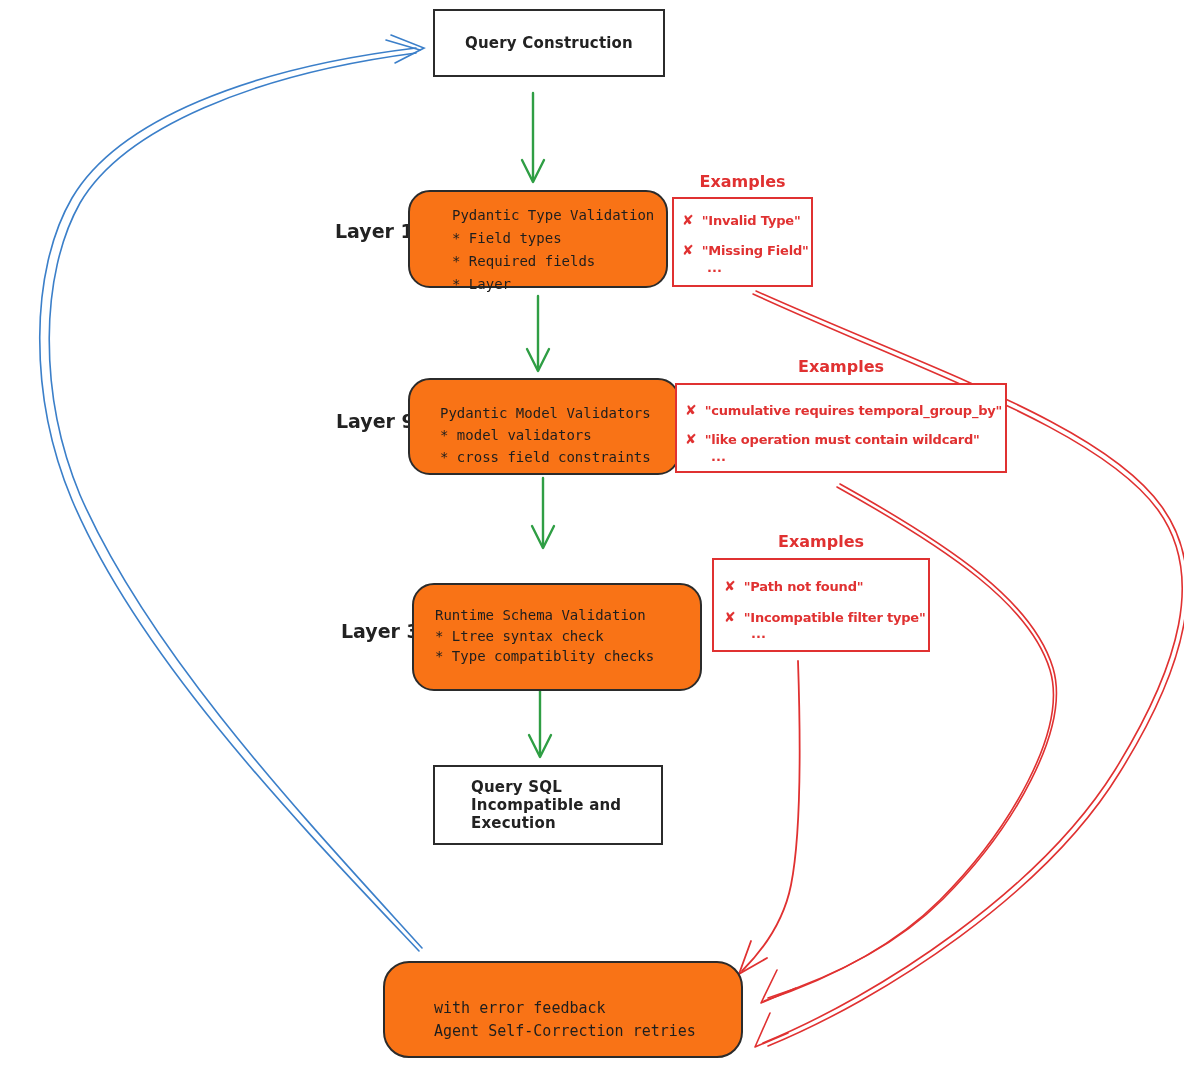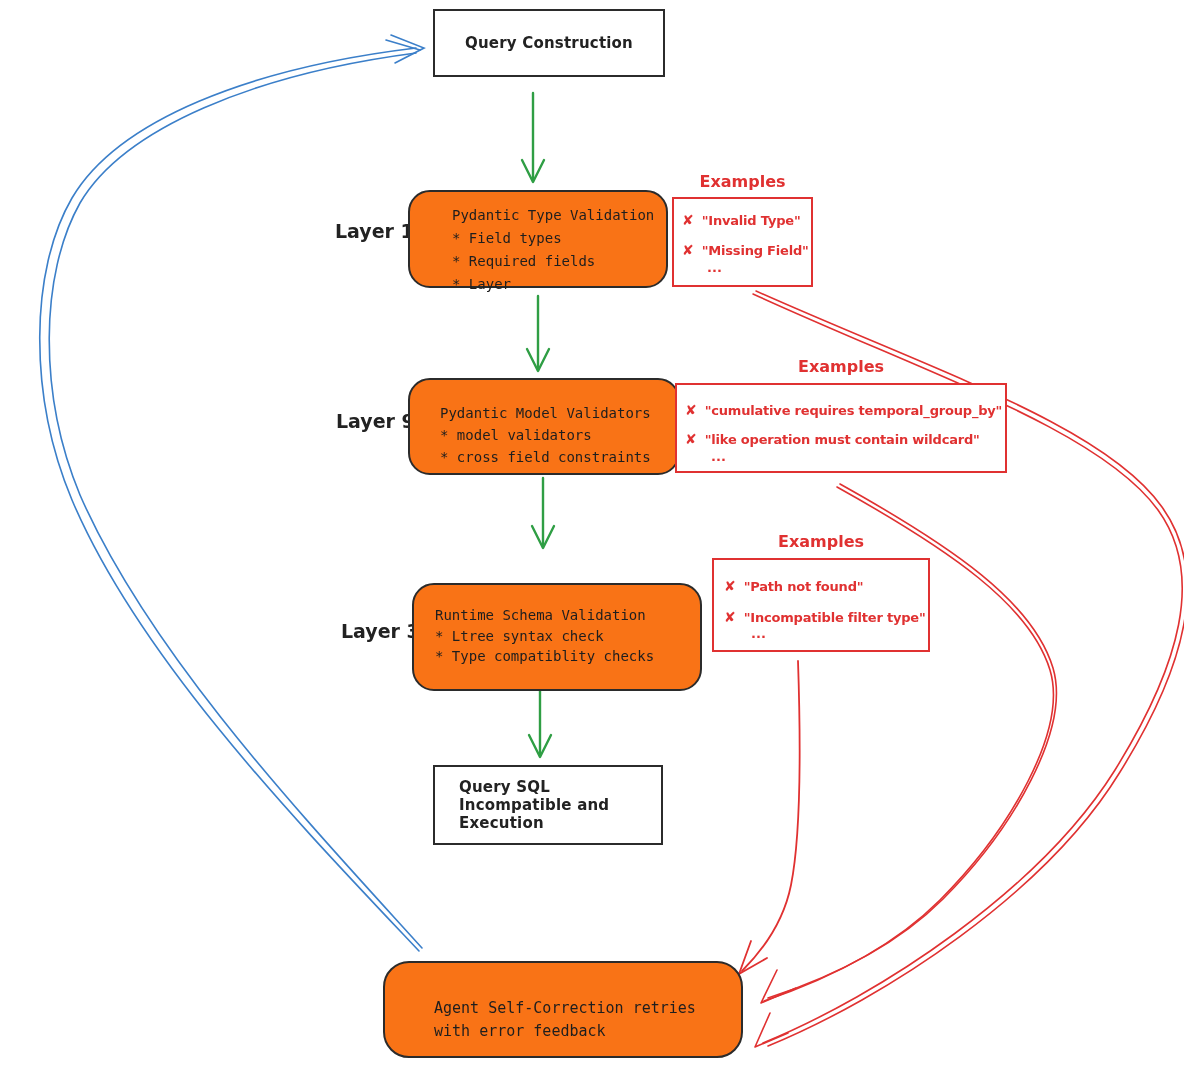--- a/index.html
+++ b/index.html
@@ -163,25 +163,25 @@
       <span class="ex-x">✘</span>
       <span class="ex-text">"Path not found"</span>
     </div>
     <div class="ex-row" style="margin-bottom:3px;">
       <span class="ex-x">✘</span>
       <span class="ex-text">"Incompatible filter type"</span>
     </div>
     <div class="ex-more" style="margin-left:27px;">...</div>
   </div>
 
-  <div class="rect-box" style="left:433px;top:765px;width:230px;height:80px;padding-left:24px;">
+  <div class="rect-box" style="left:433px;top:765px;width:230px;height:80px;padding-left:36px;">
     <div>
       <div class="rect-title">Query SQL</div>
       <div class="rect-title">Incompatible and Execution</div>
     </div>
   </div>
 
   <div class="round-box" style="left:383px;top:961px;width:360px;height:97px;padding:34px 0 0 49px;line-height:23px;font-size:15px;border-radius:26px;">
+    <div class="ln mono-line">with error feedback</div>
     <div class="ln mono-line">Agent Self-Correction retries</div>
-    <div class="ln mono-line">with error feedback</div>
   </div>
 
 </div>
 
 </body></html>

